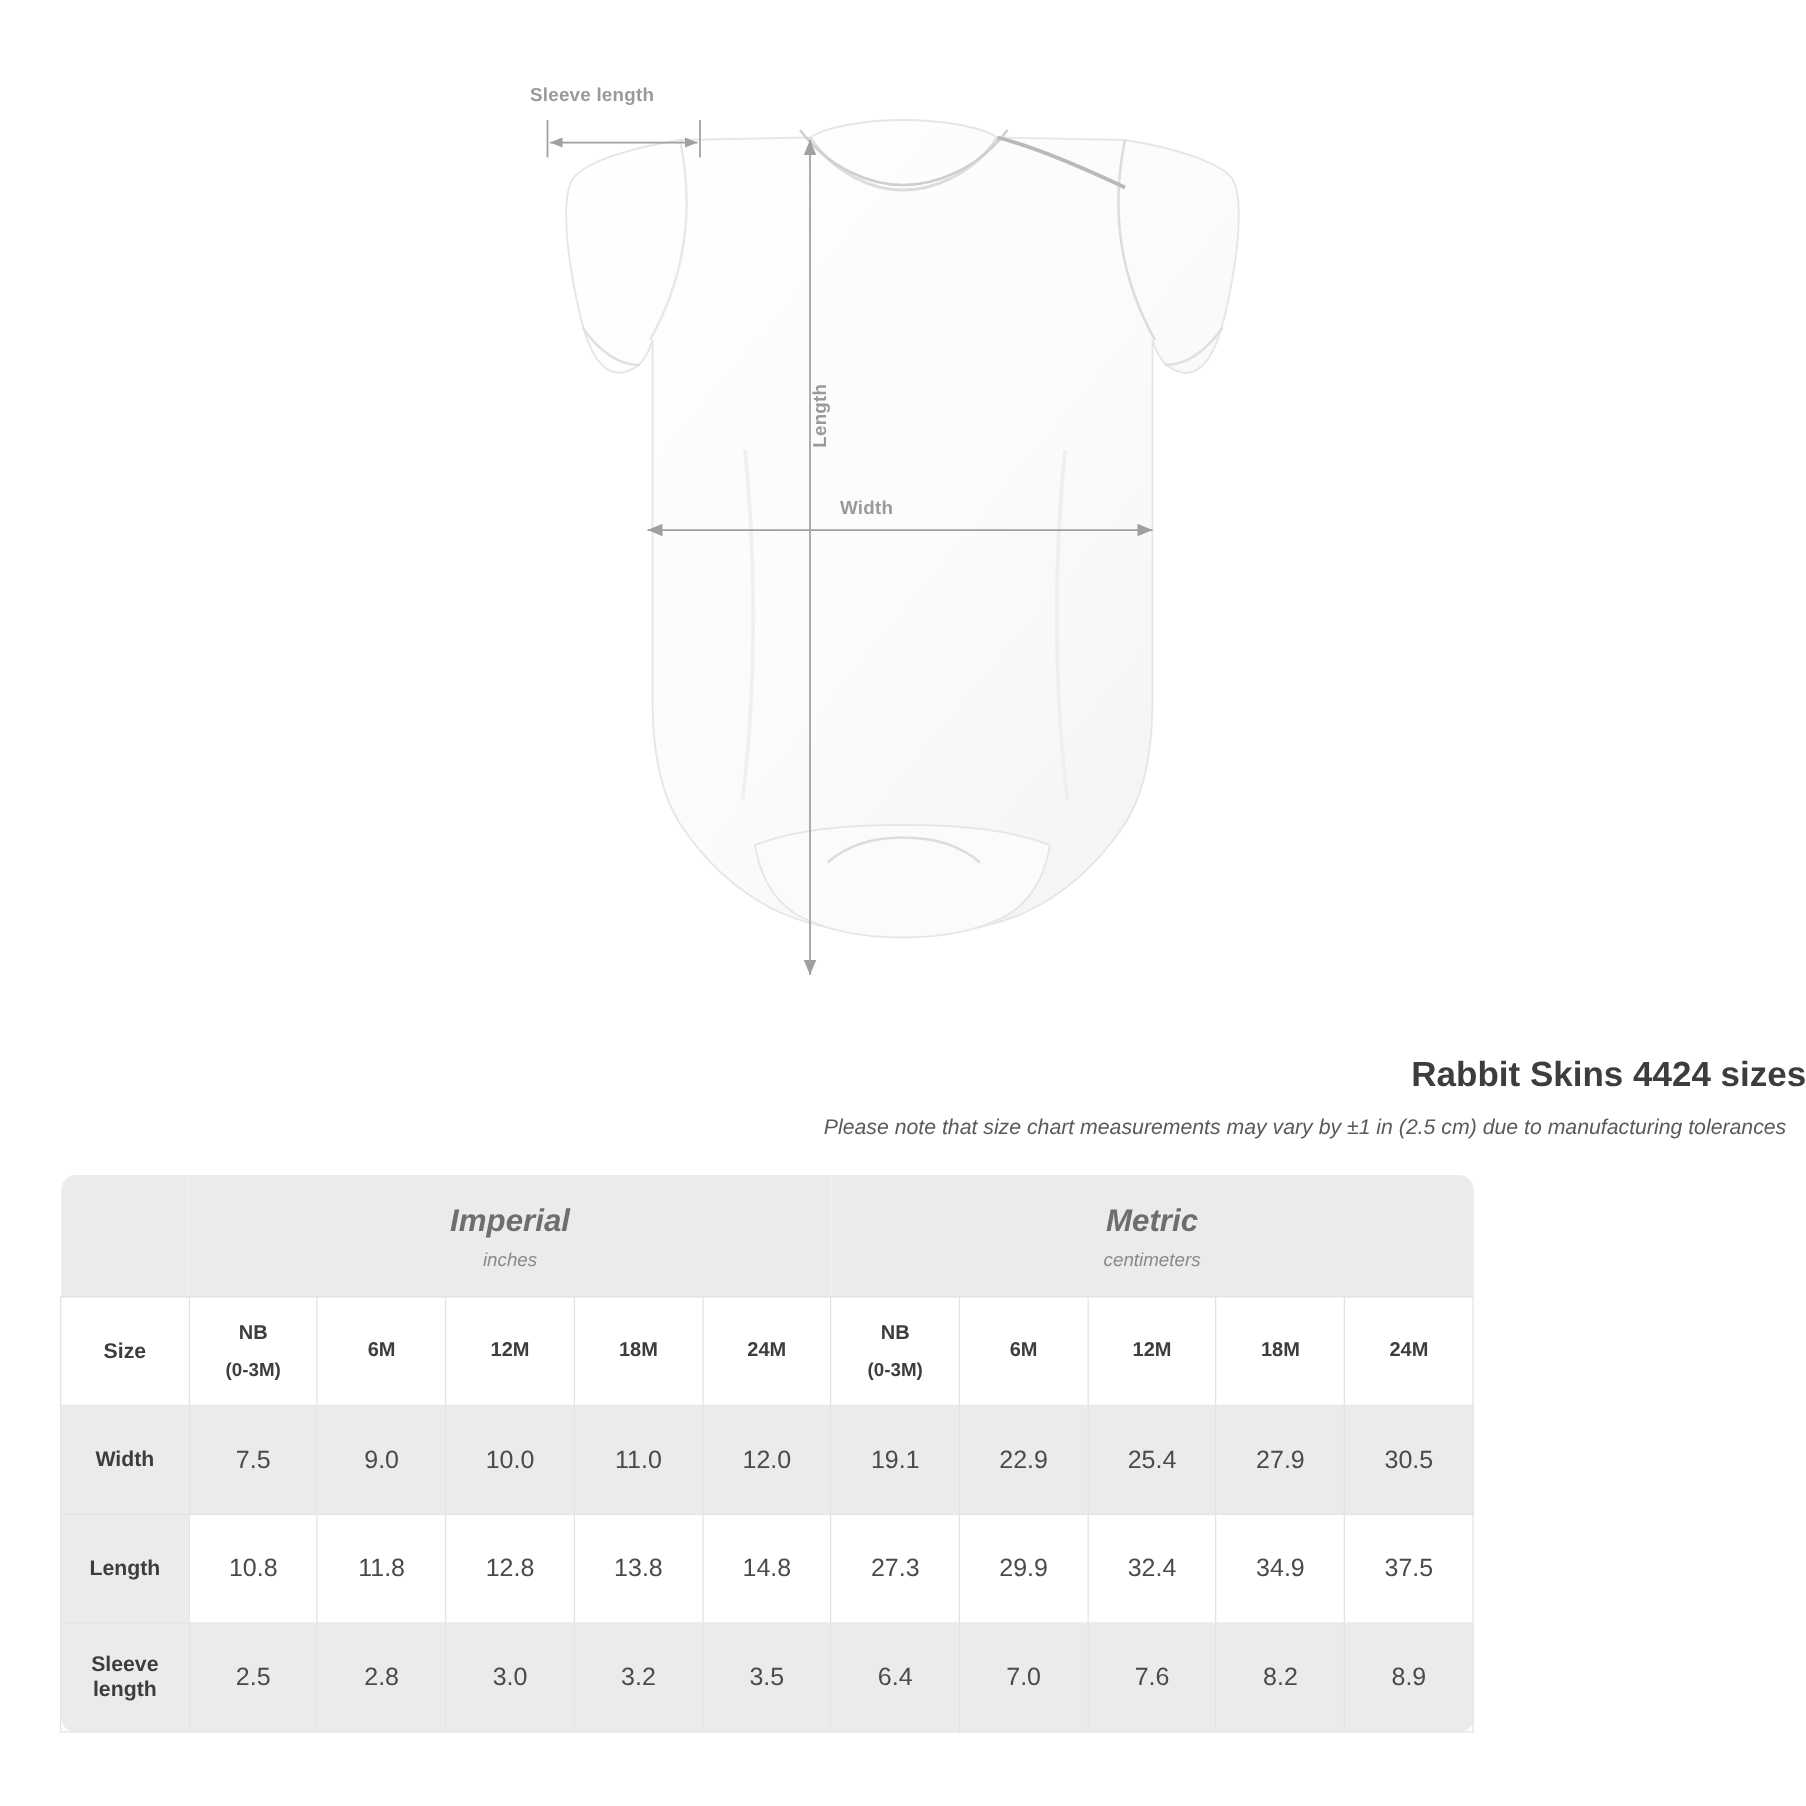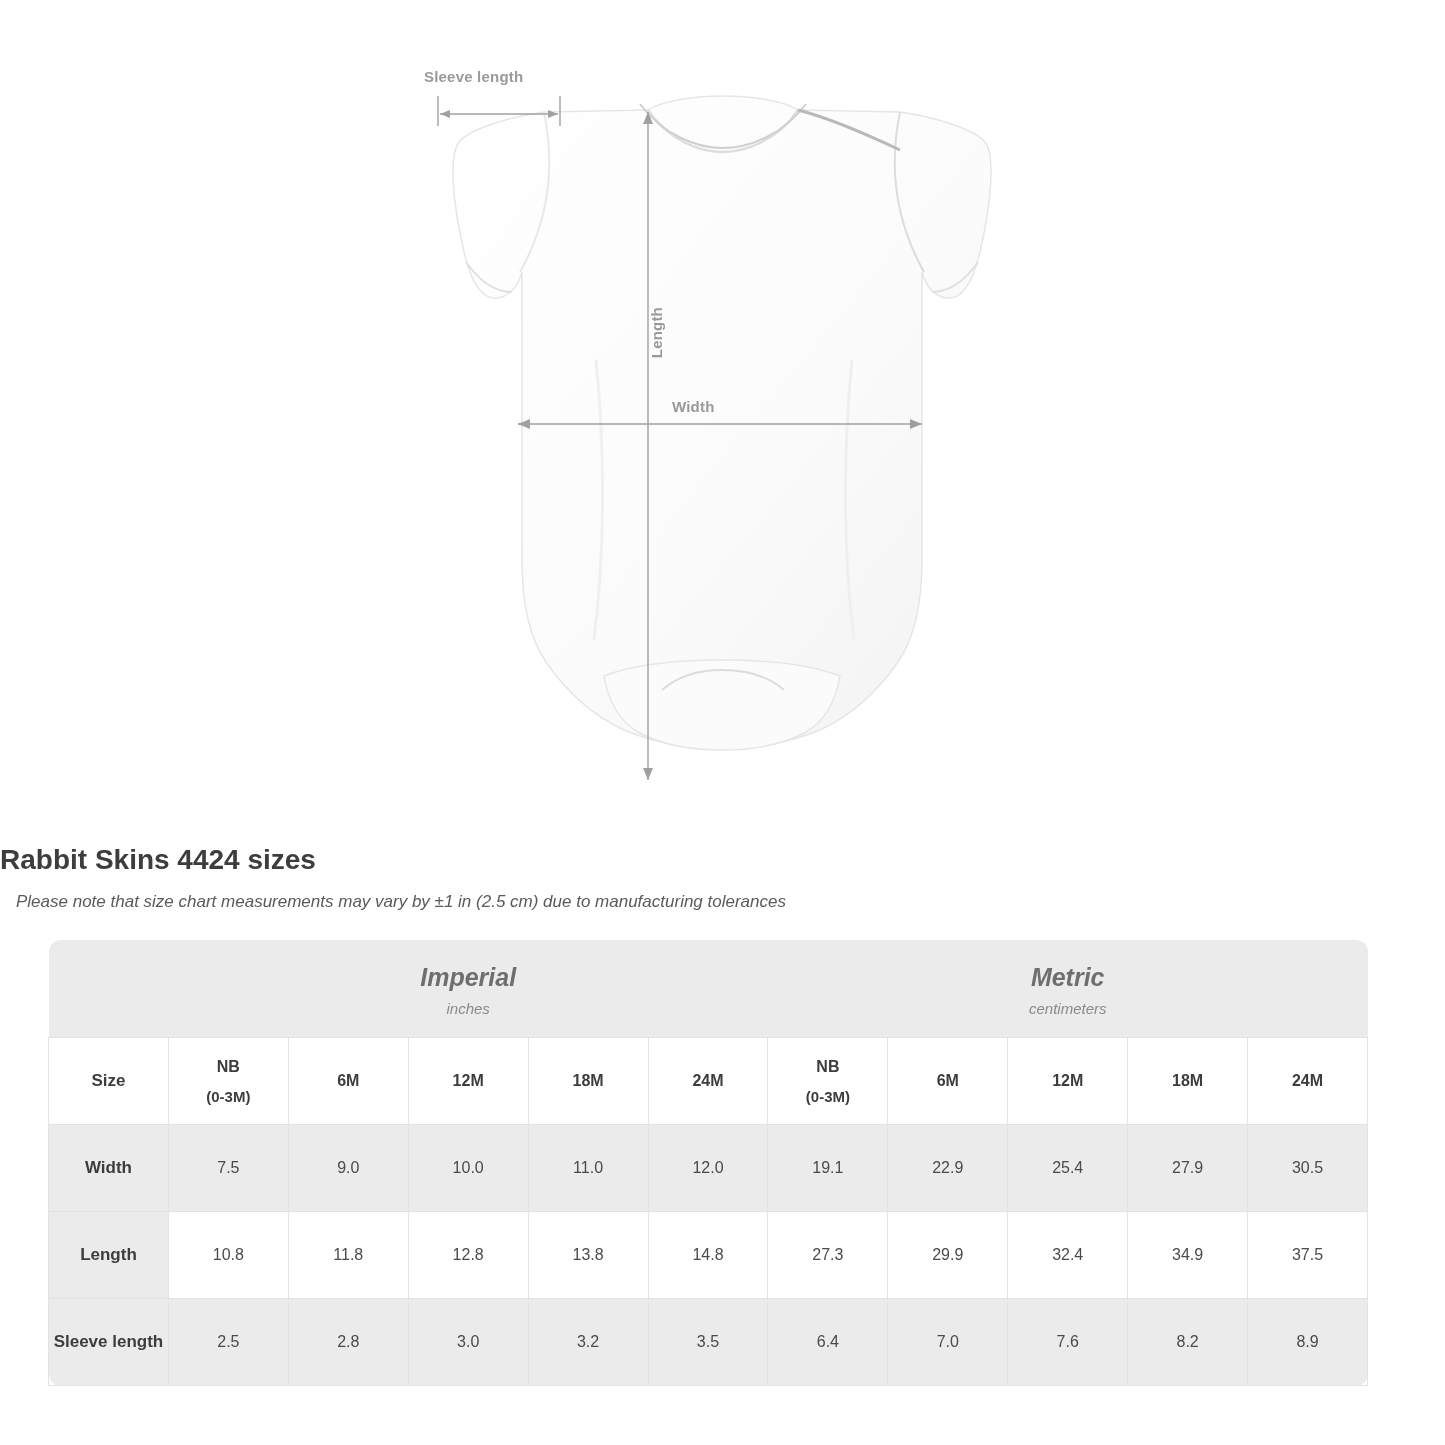--- a/index.html
+++ b/index.html
@@ -47,21 +47,21 @@
   }
   .dim-label.length {
     left: 648px;
     top: 307px;
     writing-mode: vertical-rl;
     transform: rotate(180deg);
   }
 
   
   .title-block {
-    text-align: left;
+    text-align: right;
     margin-top: 14px;
   }
   .chart-title {
     font-size: 28px;
     font-weight: bold;
     color: #3d3d3d;
     margin: 0 0 14px 0;
   }
   .chart-note {
     font-size: 17px;
@@ -69,21 +69,21 @@
     color: #5a5a5a;
     margin: 16px;
   }
 
   
   .table-wrap {
     margin: 28px 48px 0 48px;
   }
   table.size-table {
     border-collapse: collapse;
-    width: 1320px;
+    width: 1131px;
     table-layout: fixed;
     background: #ffffff;
     padding-left: 36px;
   }
   table.size-table tr.unit-row td {
     background: #ebebeb;
     border: none;
     padding: 22px 0 20px 0;
     text-align: center;
   }
@@ -104,21 +104,21 @@
     font-size: 15px;
     font-style: italic;
     color: #8a8a8a;
     margin-top: 8px;
   }
 
   table.size-table th,
   table.size-table td.cell {
     border: 1px solid #e3e3e3;
     text-align: center;
-    font-size: 16px;
+    font-size: 20px;
     color: #4a4a4a;
     height: 84px;
     vertical-align: middle;
   }
   table.size-table th.head {
     font-weight: bold;
     font-size: 16px;
     color: #3d3d3d;
     background: #ffffff;
   }

